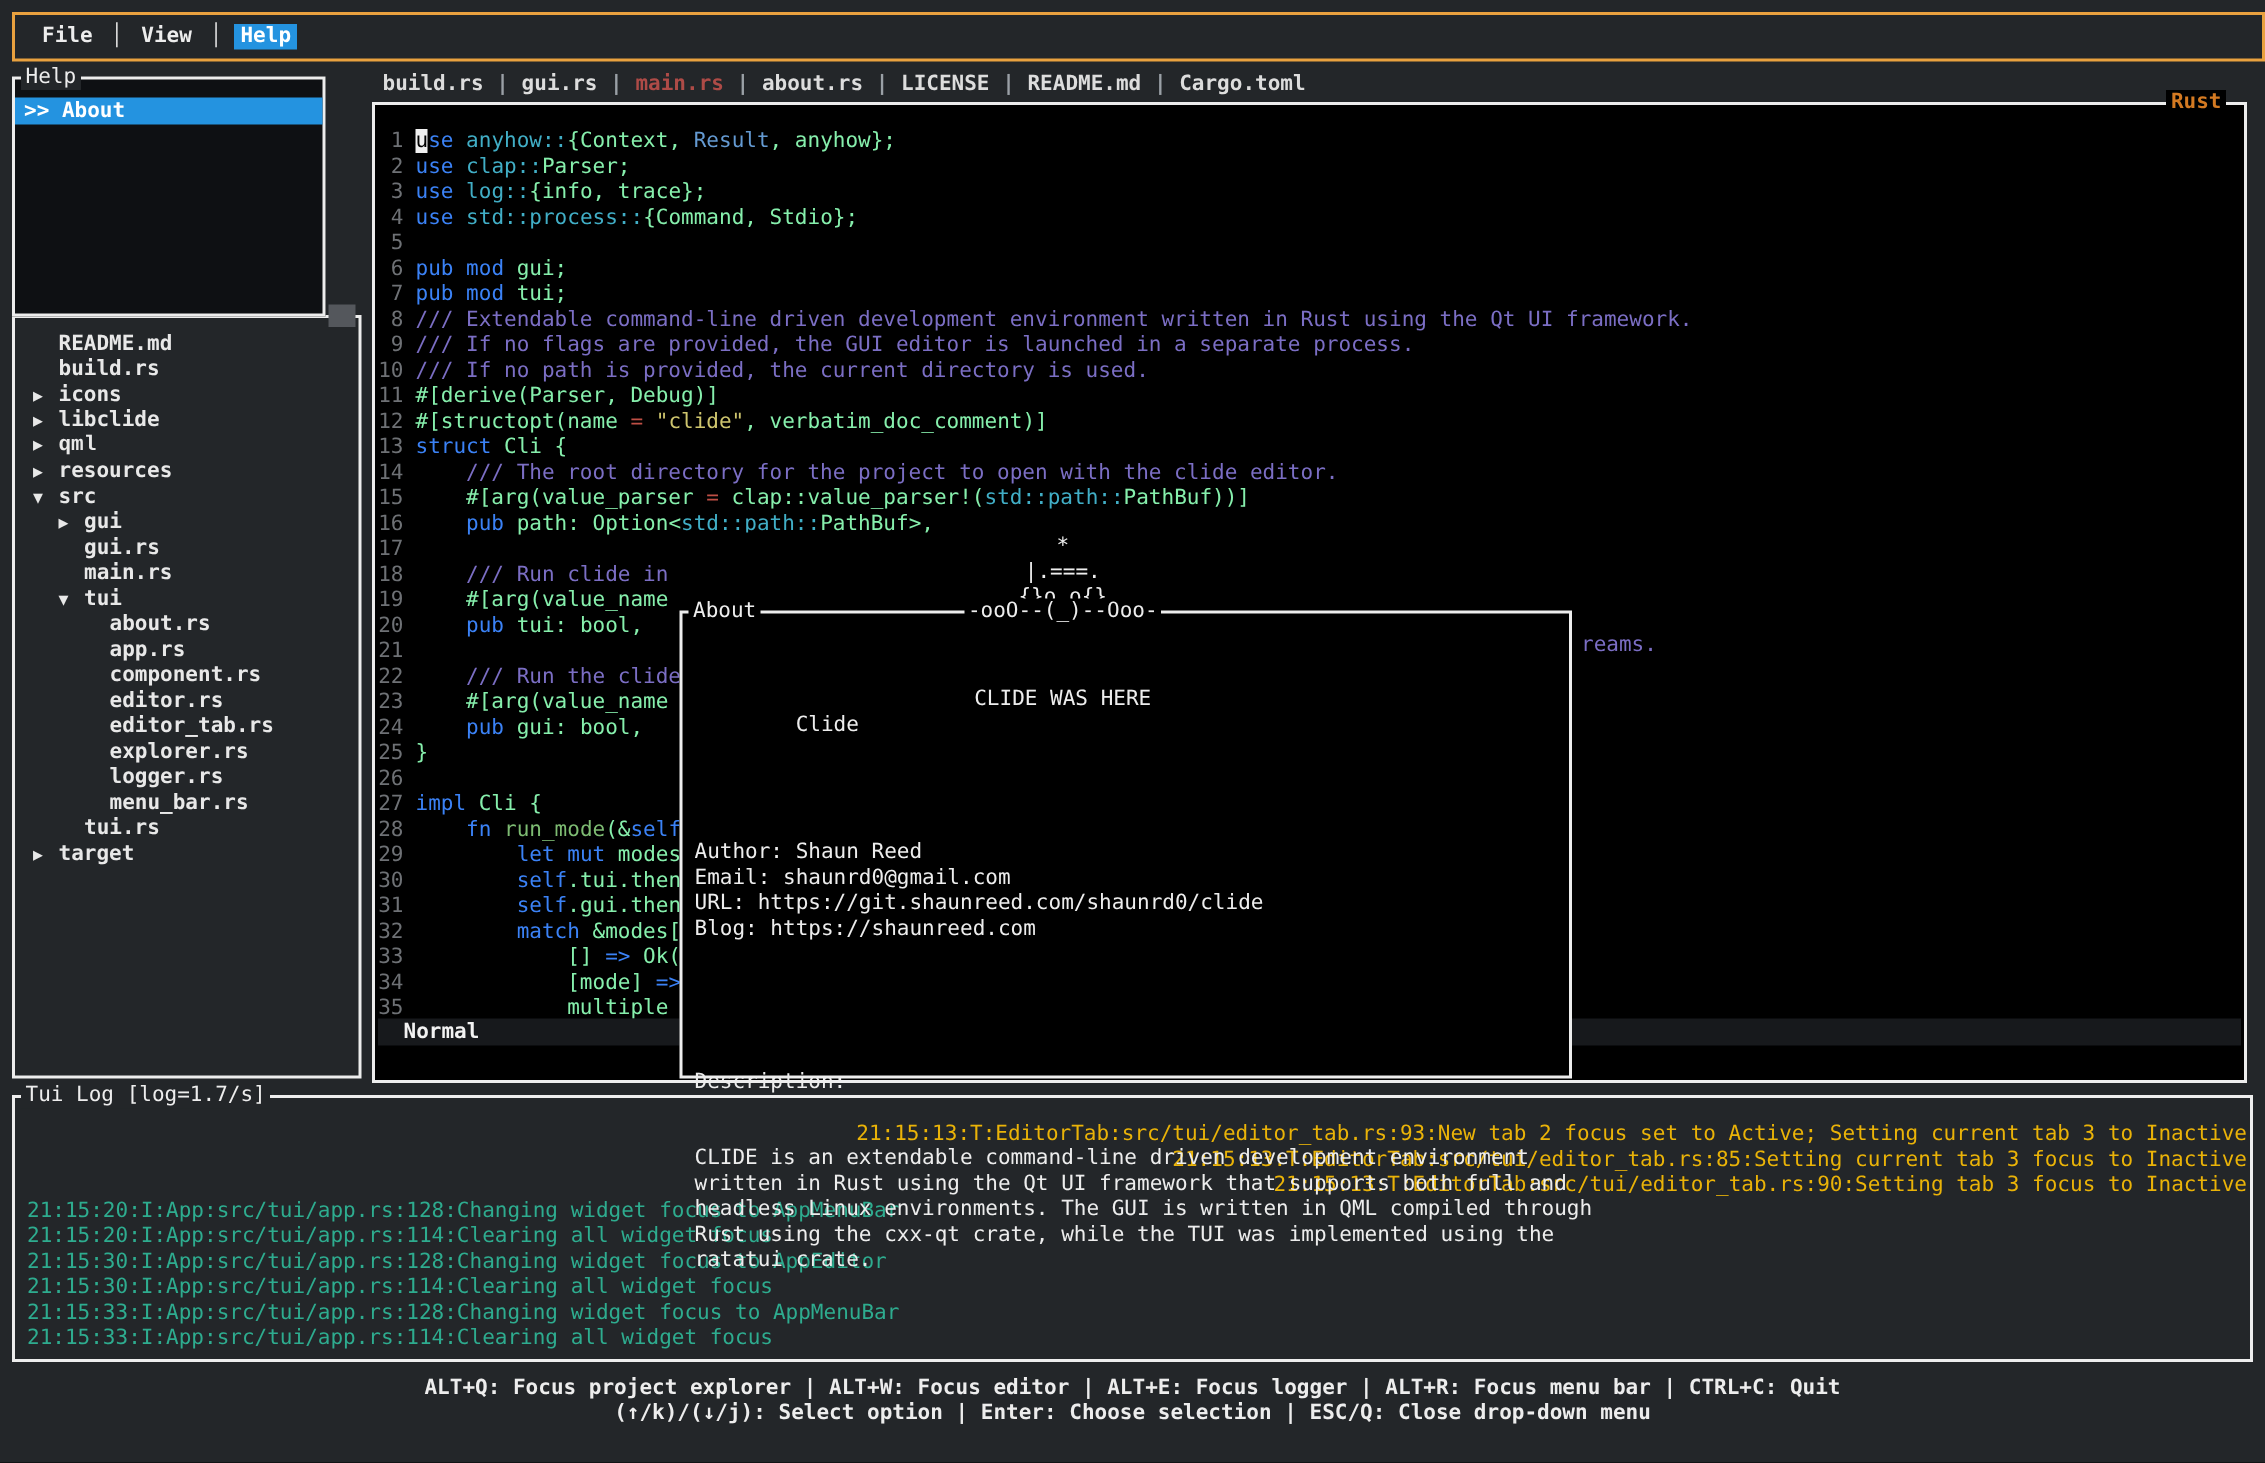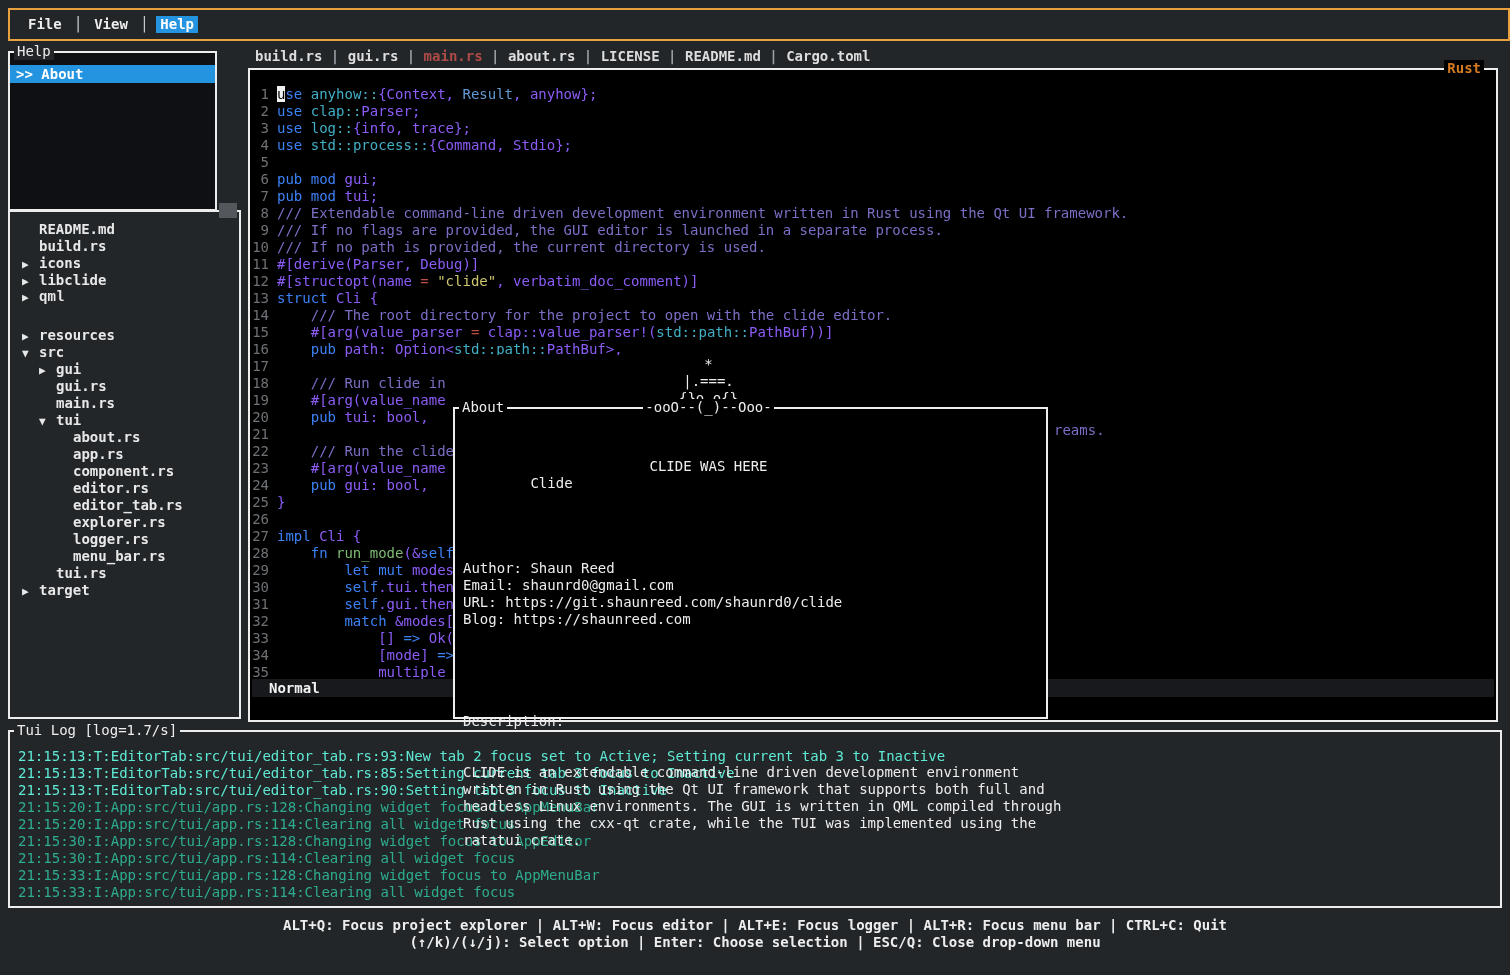--- a/index.html
+++ b/index.html
@@ -52,21 +52,21 @@
     border:2px solid #EDEDED;background:#000;z-index:1;
   }
   .rust-badge{
     position:absolute;top:-10px;right:12px;background:#000;padding:0 3px;
     color:#D47A22;font-weight:bold;line-height:17px;
   }
   .code-area{position:absolute;inset:2px;overflow:hidden;}
   .code-line{position:absolute;left:0;height:17px;white-space:pre;display:flex;}
   .ln{display:inline-block;width:17px;text-align:right;color:#6E7175;flex:none;}
   .code{margin-left:8px;color:#E8E8E8;}
-  .tk-pl{color:#8b5cf6;}
+  .tk-pl{color:#86efac;}
   .tk-kw{color:#3b82f6;}
   .tk-mod{color:#41AEC6;}
   .tk-type{color:#649AD2;}
   .tk-doc{color:#7B6EC4;}
   .tk-str{color:#CEC56E;}
   .tk-op{color:#BF4F45;}
   .tk-fn{color:#7DBB72;}
   .tk-cursor{background:#F0F0F0;color:#000;}
   .code-fragment{position:absolute;left:804px;top:352px;color:#7B6EC4;white-space:pre;}
   .mode-strip{
@@ -92,21 +92,21 @@
   .dlg-name-row{position:relative;height:17px;line-height:17px;}
   .dlg-name{padding-left:6px;text-align:right;}
   .dlg-motto{position:absolute;left:0;top:0;width:100%;text-align:center;transform:translateX(-42px);}
   
   .logpanel{
     position:absolute;left:8px;top:730px;width:1490px;height:174px;
     border:2px solid #EDEDED;
   }
   .log-list{position:absolute;inset:2px;padding:14px 0 0 6px;overflow:hidden;}
   .log-line{height:17px;line-height:17px;white-space:pre;}
-  .log-trace{color:#5eead4;}
+  .log-trace{color:#eab308;text-align:right;}
   .log-info{color:#2EAC8F;}
   
   .hints{
     position:absolute;left:0;top:917px;width:1510px;text-align:center;
     font-weight:bold;color:#EDEDED;
   }
   .hint-line{height:17px;line-height:17px;white-space:pre;}
 </style>
 </head>
 <body>
@@ -175,21 +175,21 @@
     </div>
 </div>
 
 <div class="explorer">
   <div class="explorer-list">
       <div class="tree-row" style="padding-left: 10px;"><span class="tree-arrow"> </span><span>README.md</span></div>
       <div class="tree-row" style="padding-left: 10px;"><span class="tree-arrow"> </span><span>build.rs</span></div>
       <div class="tree-row" style="padding-left: 10px;"><span class="tree-arrow">▶</span><span>icons</span></div>
       <div class="tree-row" style="padding-left: 10px;"><span class="tree-arrow">▶</span><span>libclide</span></div>
       <div class="tree-row" style="padding-left: 10px; font-family: Liberation Mono, monospace;"><span class="tree-arrow">▶</span><span>qml</span></div>
-      <div class="tree-row" style="padding-left: 10px; margin-top: 21px;"><span class="tree-arrow">▶</span><span>resources</span></div>
+      <div class="tree-row" style="padding-left: 10px;"><span class="tree-arrow">▶</span><span>resources</span></div>
       <div class="tree-row" style="padding-left: 10px;"><span class="tree-arrow">▼</span><span>src</span></div>
       <div class="tree-row" style="padding-left: 27px;"><span class="tree-arrow">▶</span><span>gui</span></div>
       <div class="tree-row" style="padding-left: 27px;"><span class="tree-arrow"> </span><span>gui.rs</span></div>
       <div class="tree-row" style="padding-left: 27px;"><span class="tree-arrow"> </span><span>main.rs</span></div>
       <div class="tree-row" style="padding-left: 27px;"><span class="tree-arrow">▼</span><span>tui</span></div>
       <div class="tree-row" style="padding-left: 44px;"><span class="tree-arrow"> </span><span>about.rs</span></div>
       <div class="tree-row" style="padding-left: 44px;"><span class="tree-arrow"> </span><span>app.rs</span></div>
       <div class="tree-row" style="padding-left: 44px;"><span class="tree-arrow"> </span><span>component.rs</span></div>
       <div class="tree-row" style="padding-left: 44px;"><span class="tree-arrow"> </span><span>editor.rs</span></div>
       <div class="tree-row" style="padding-left: 44px;"><span class="tree-arrow"> </span><span>editor_tab.rs</span></div>

